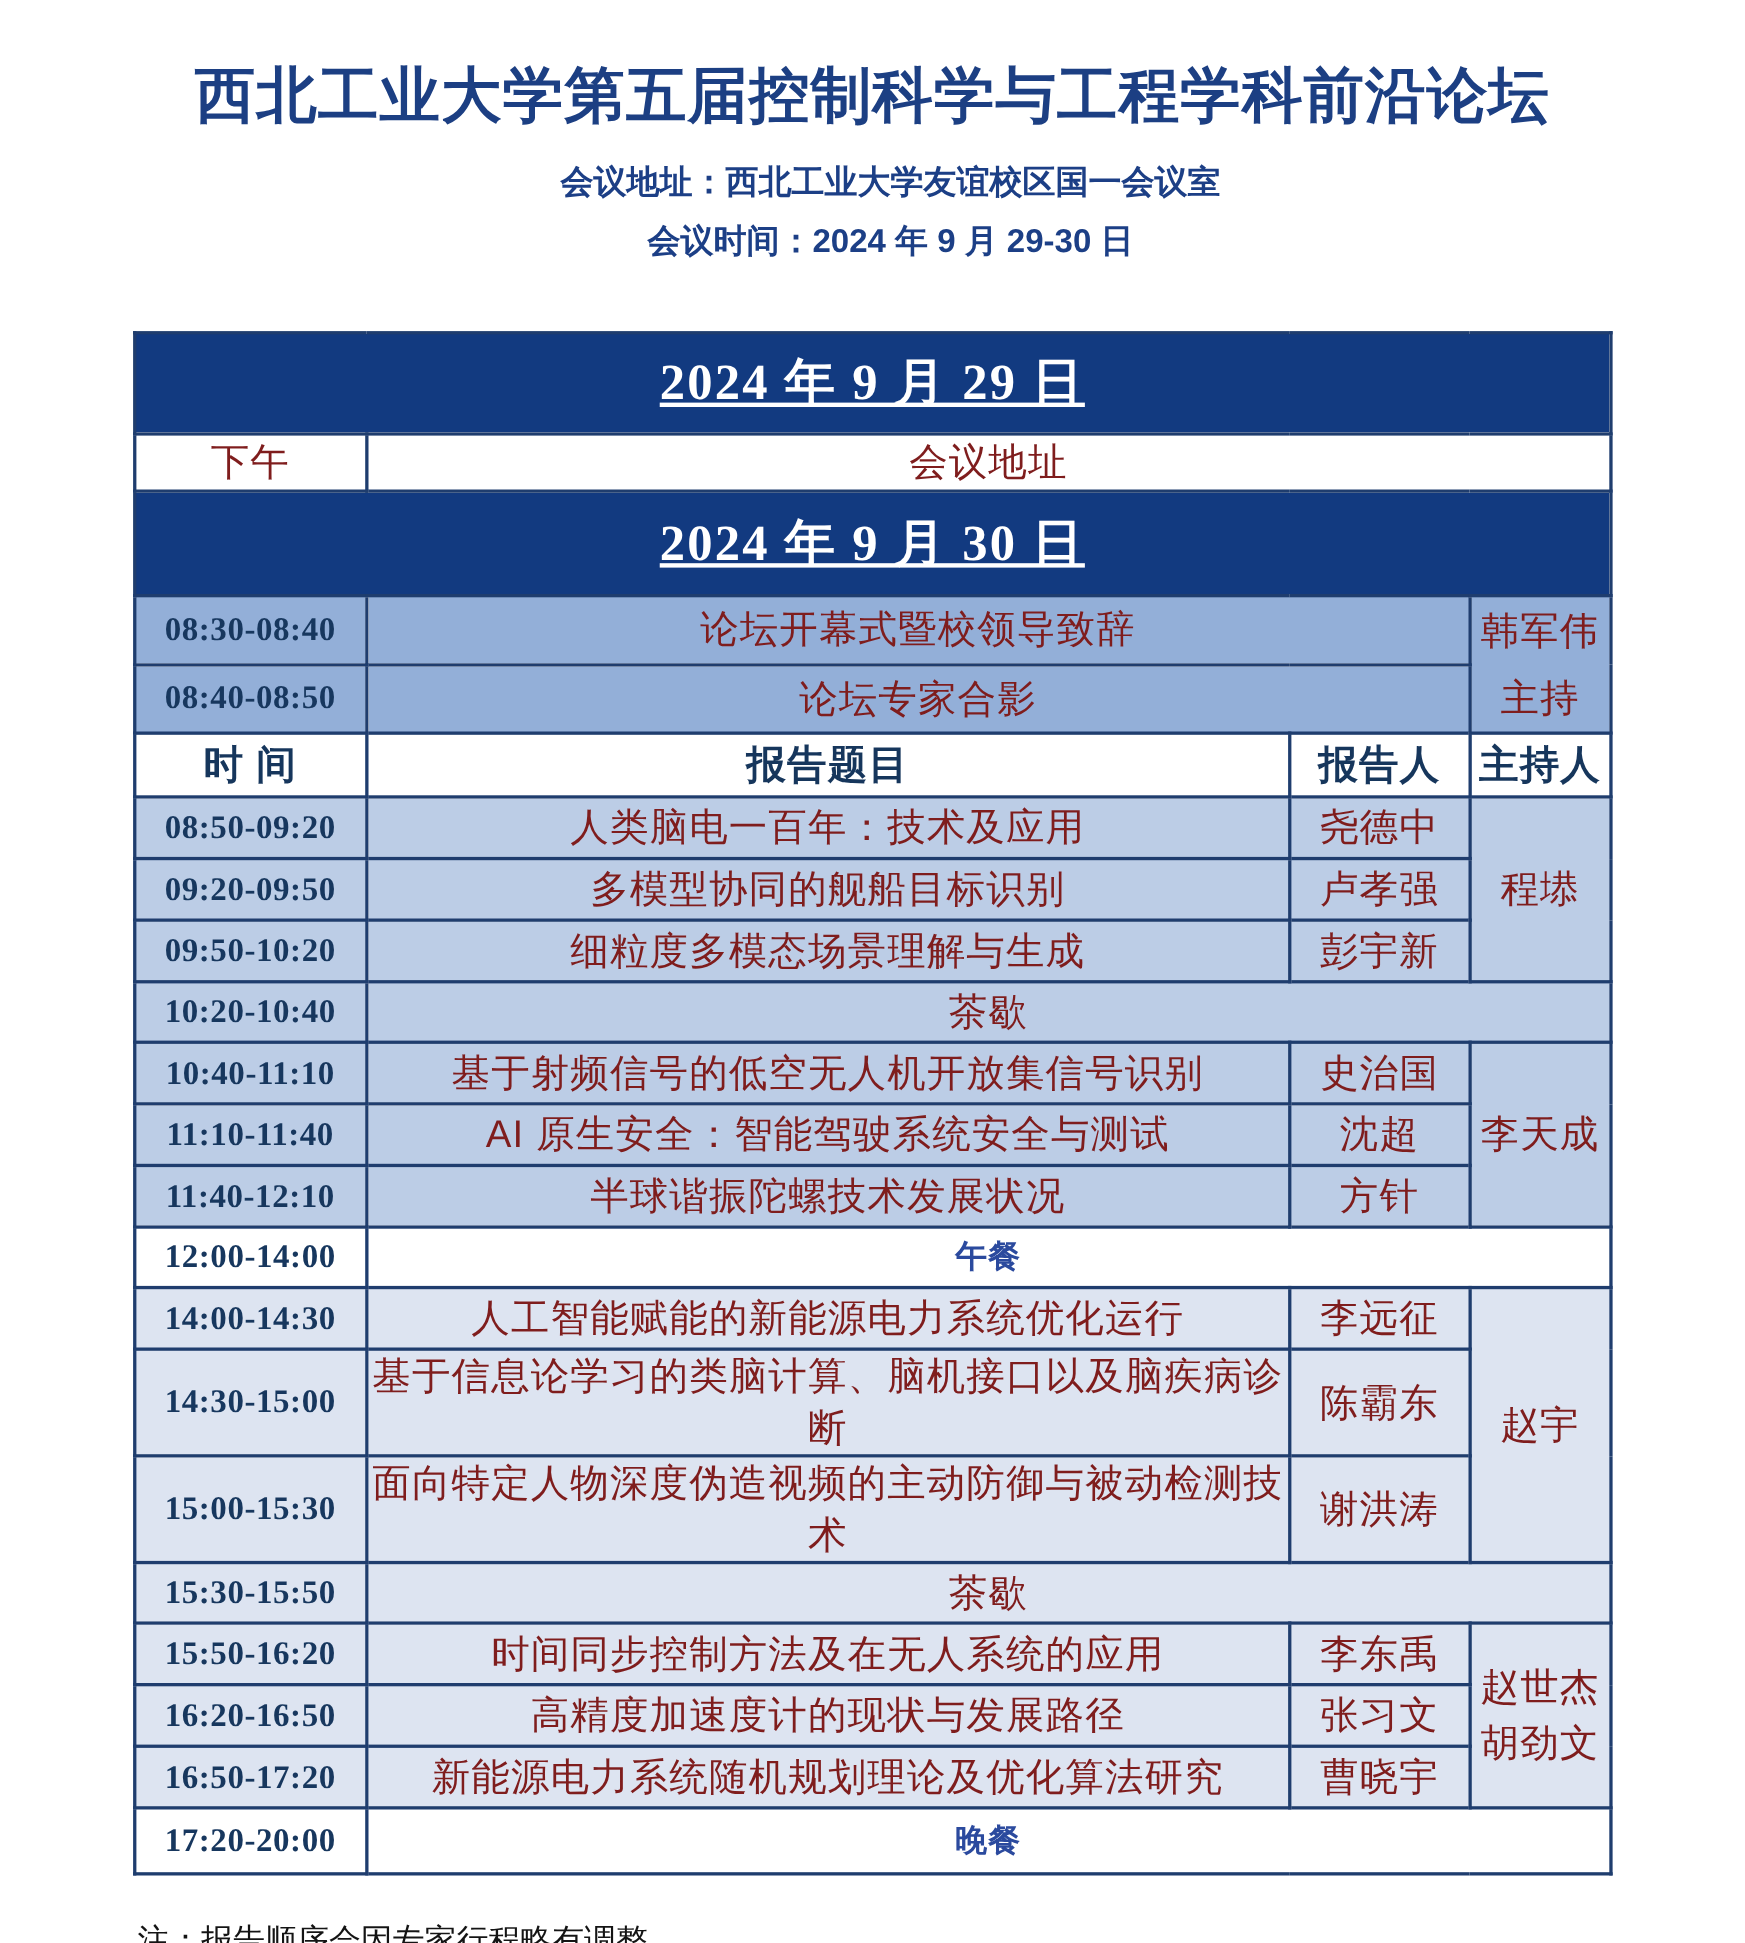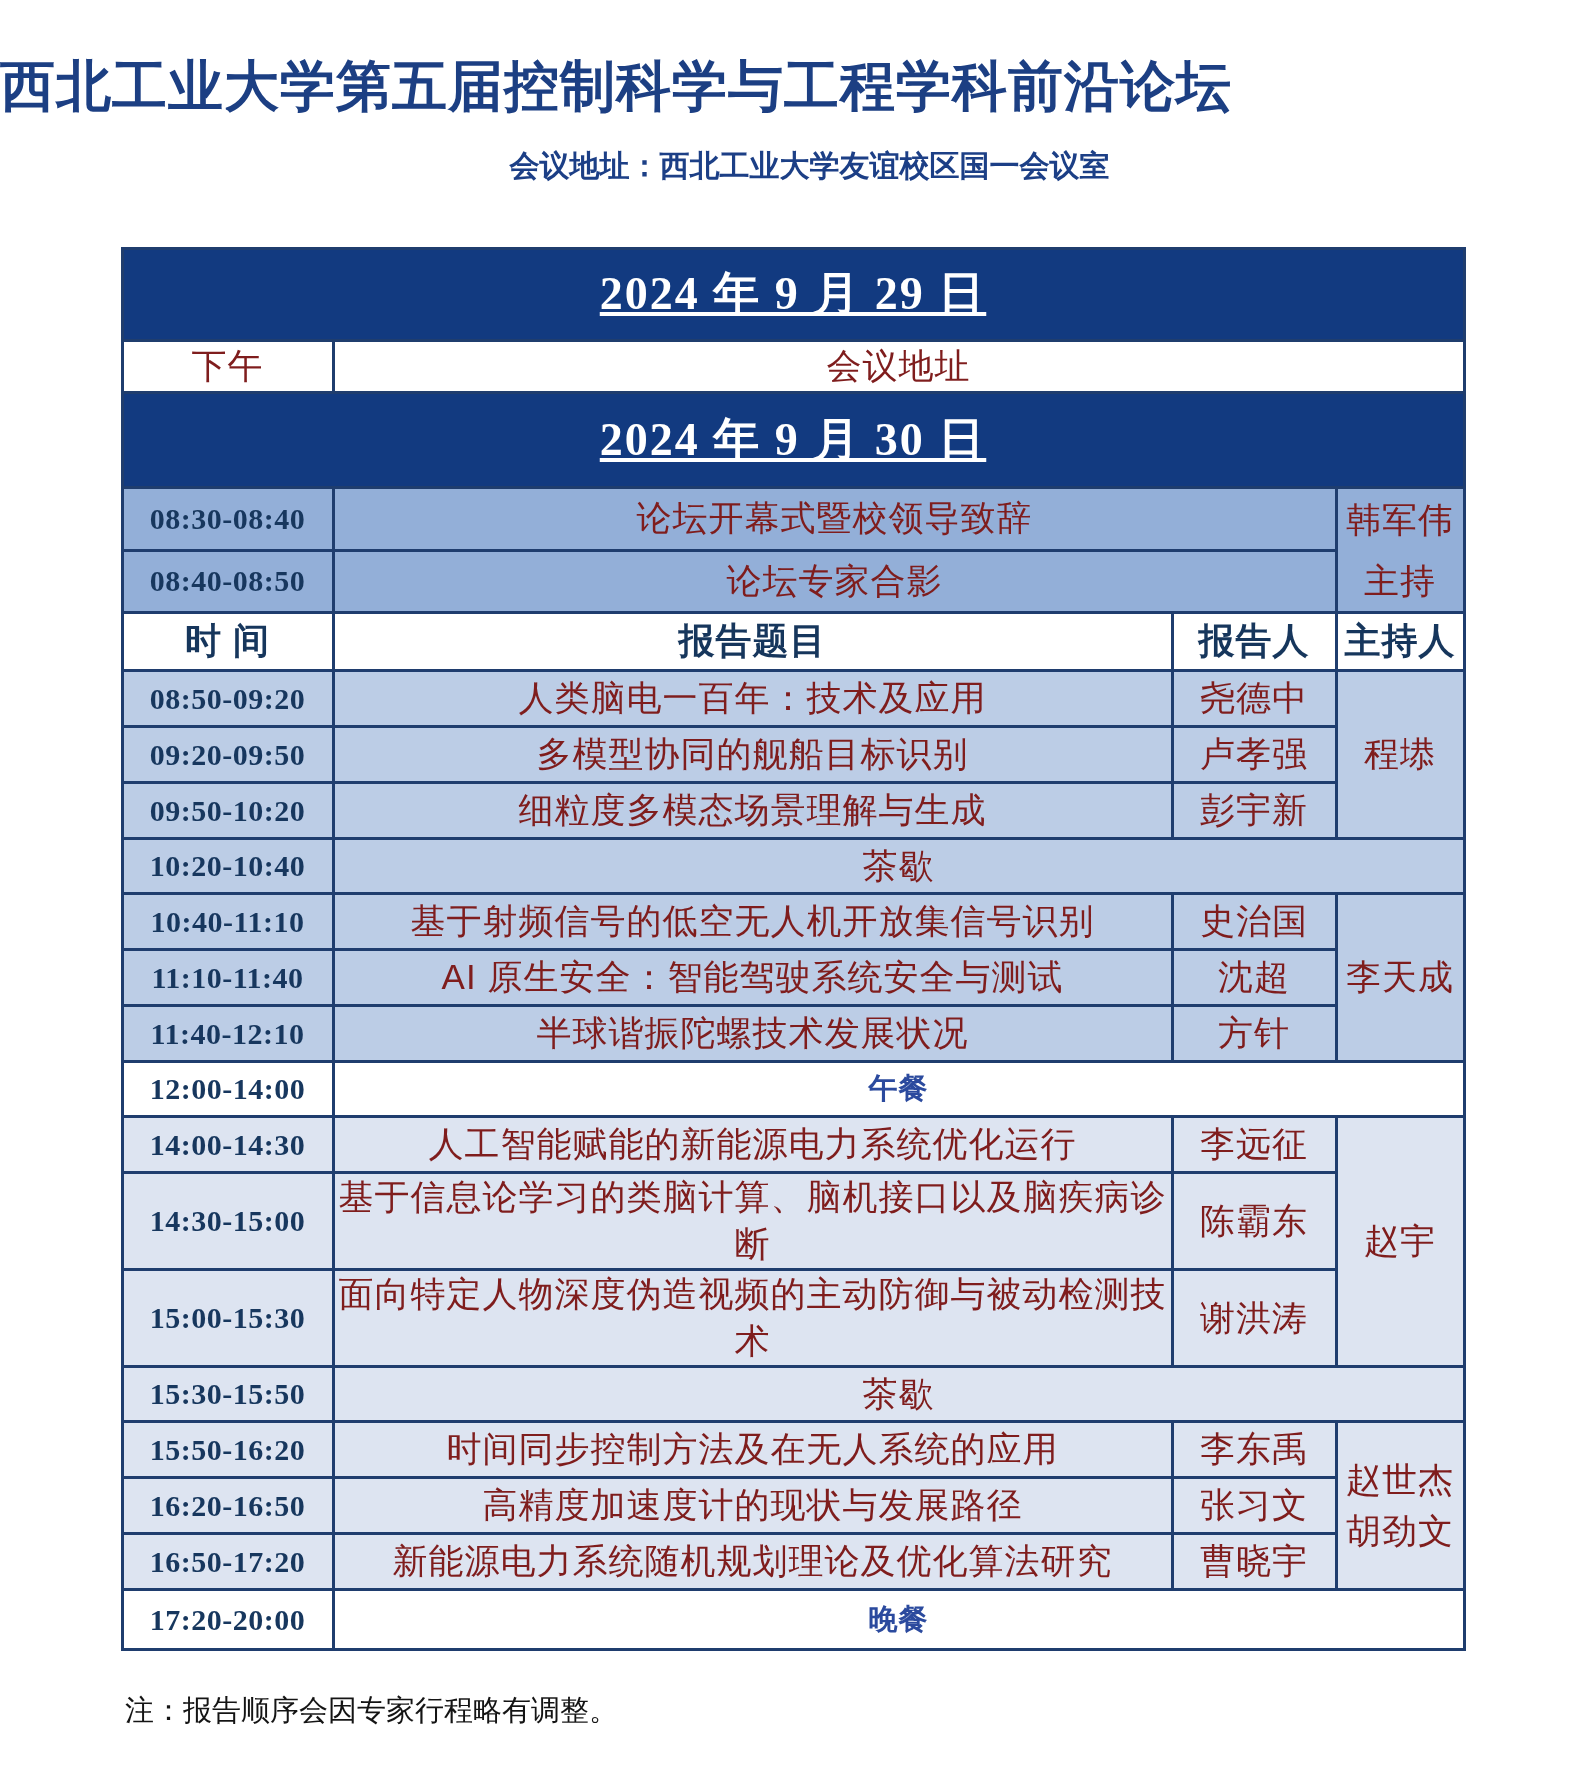--- a/index.html
+++ b/index.html
@@ -11,21 +11,21 @@
     font-family: "Liberation Sans", "DejaVu Sans", sans-serif;
   }
   .page {
     width: 1586px;
     min-height: 1766px;
     background: #ffffff;
   }
   
   .page-title {
     margin: 52px 0 0 0;
-    text-align: left;
+    text-align: center;
     font-size: 55px;
     line-height: 1.25;
     font-weight: 800;
     letter-spacing: 1px;
     color: #1c3f83;
     font-family: "Liberation Sans", "DejaVu Sans", sans-serif;
   }
   .sub-line {
     margin: 24px 0 0 0;
     text-align: center;
@@ -109,20 +109,21 @@
     font-family: "Liberation Sans", "DejaVu Sans", sans-serif;
   }
 </style>
 </head>
 <body>
 
 <div class="page">
 
   <h1 class="page-title">西北工业大学第五届控制科学与工程学科前沿论坛</h1>
   <p class="sub-line">会议地址：西北工业大学友谊校区国一会议室</p>
+  <p class="sub-line second">会议时间：2024 年 9 月 29-30 日</p>
 
   <table class="schedule">
     <colgroup>
       <col style="width:211px">
       <col style="width:839px">
       <col style="width:164px">
       <col style="width:128px">
     </colgroup>
     <tbody>
 

